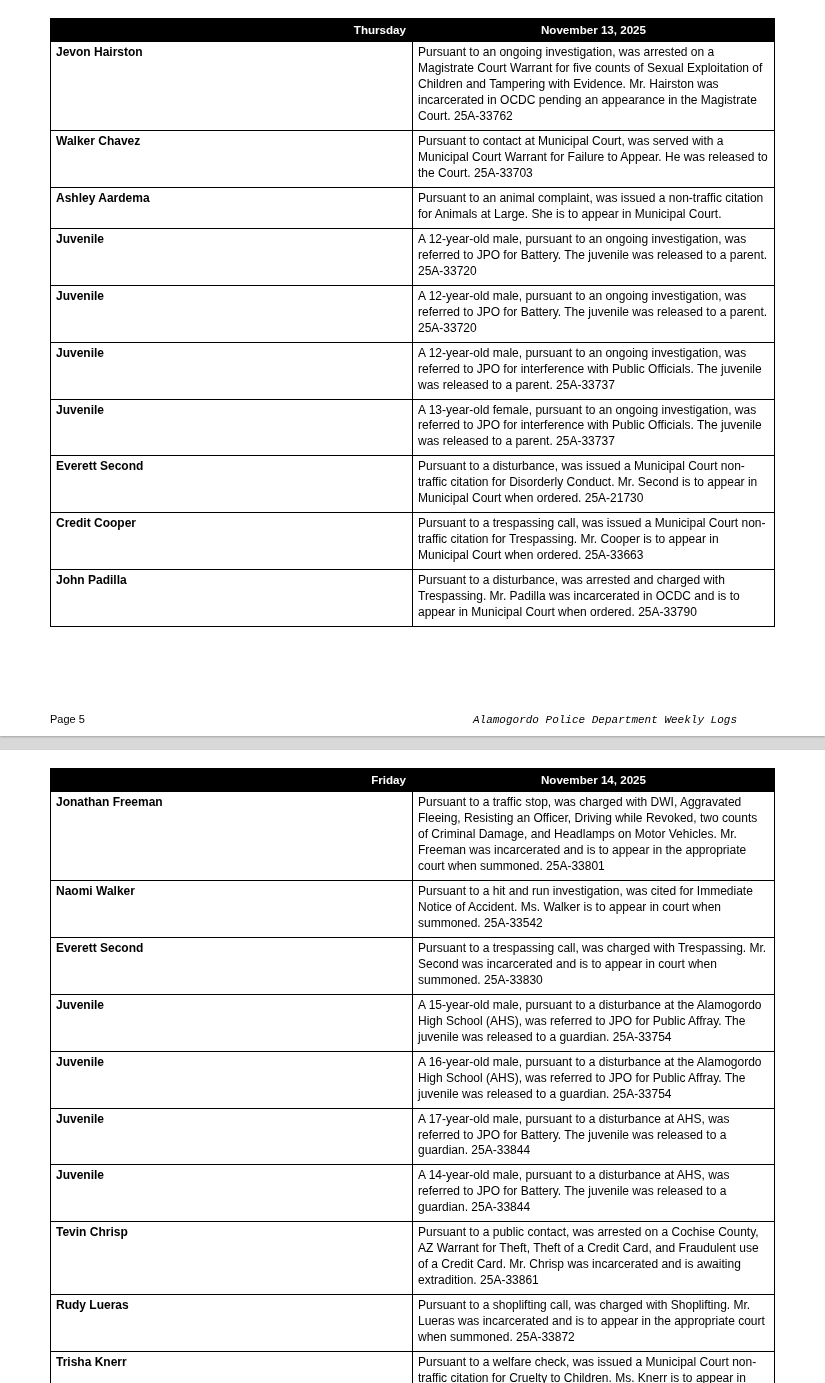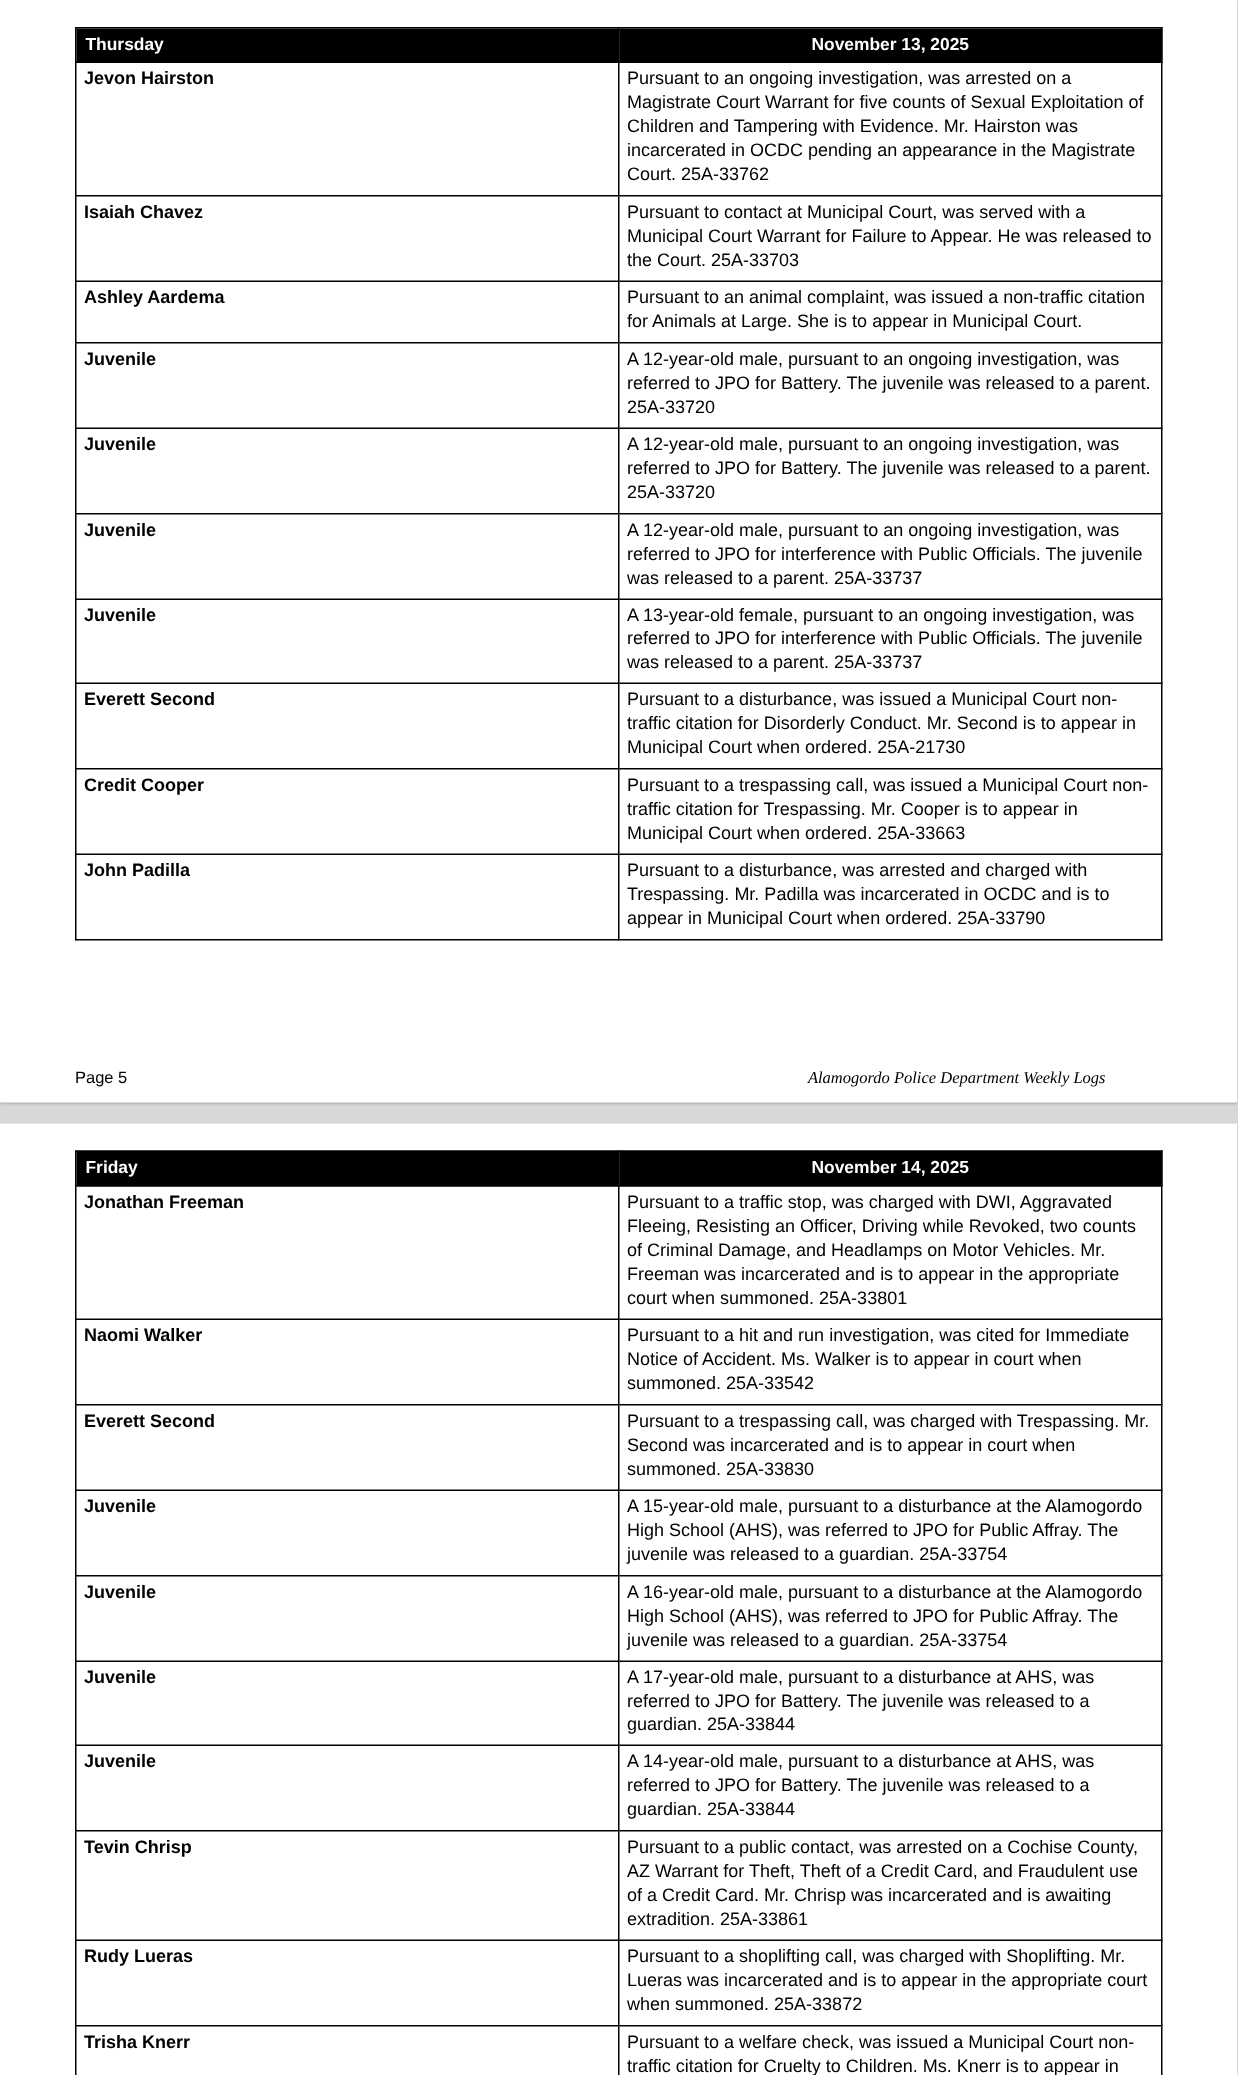--- a/index.html
+++ b/index.html
@@ -45,39 +45,39 @@
   }
   tr.header td {
     background: #000000;
     color: #ffffff;
     font-weight: bold;
     font-size: 11.6px;
     padding: 3px 6px 4px 6px;
     border: 1px solid #000000;
   }
   tr.header td.day {
-    text-align: left;
+    text-align: right;
   }
   tr.header td.date {
     text-align: center;
   }
   .footer {
     display: flex;
     justify-content: space-between;
     align-items: baseline;
     font-size: 11px;
     color: #000000;
     padding: 0 28px;
   }
   .footer .pg {
     font-family: "Liberation Sans", sans-serif;
   }
   .footer .src {
     font-style: italic;
-    font-family: Liberation Serif, serif;
+    font-family: Liberation Mono, monospace;
     padding-right: 38px;
   }
   .spacer-tall { height: 86px; }
   .page1 { padding-top: 18px; }
   .page2 { padding-top: 18px; }
 </style>
 </head>
 <body>
 
 <div class="page page1">
@@ -86,21 +86,21 @@
       <tbody>
         <tr class="header">
           <td class="day">Thursday</td>
           <td class="date">November 13, 2025</td>
         </tr>
         <tr>
           <td class="name">Jevon Hairston</td>
           <td class="desc">Pursuant to an ongoing investigation, was arrested on a Magistrate Court Warrant for five counts of Sexual Exploitation of Children and Tampering with Evidence. Mr. Hairston was incarcerated in OCDC pending an appearance in the Magistrate Court. 25A-33762</td>
         </tr>
         <tr>
-          <td class="name">Isaiah Chavez</td>
+          <td class="name">Walker Chavez</td>
           <td class="desc">Pursuant to contact at Municipal Court, was served with a Municipal Court Warrant for Failure to Appear. He was released to the Court. 25A-33703</td>
         </tr>
         <tr>
           <td class="name">Ashley Aardema</td>
           <td class="desc">Pursuant to an animal complaint, was issued a non-traffic citation for Animals at Large. She is to appear in Municipal Court.</td>
         </tr>
         <tr>
           <td class="name">Juvenile</td>
           <td class="desc">A 12-year-old male, pursuant to an ongoing investigation, was referred to JPO for Battery. The juvenile was released to a parent. 25A-33720</td>
         </tr>

